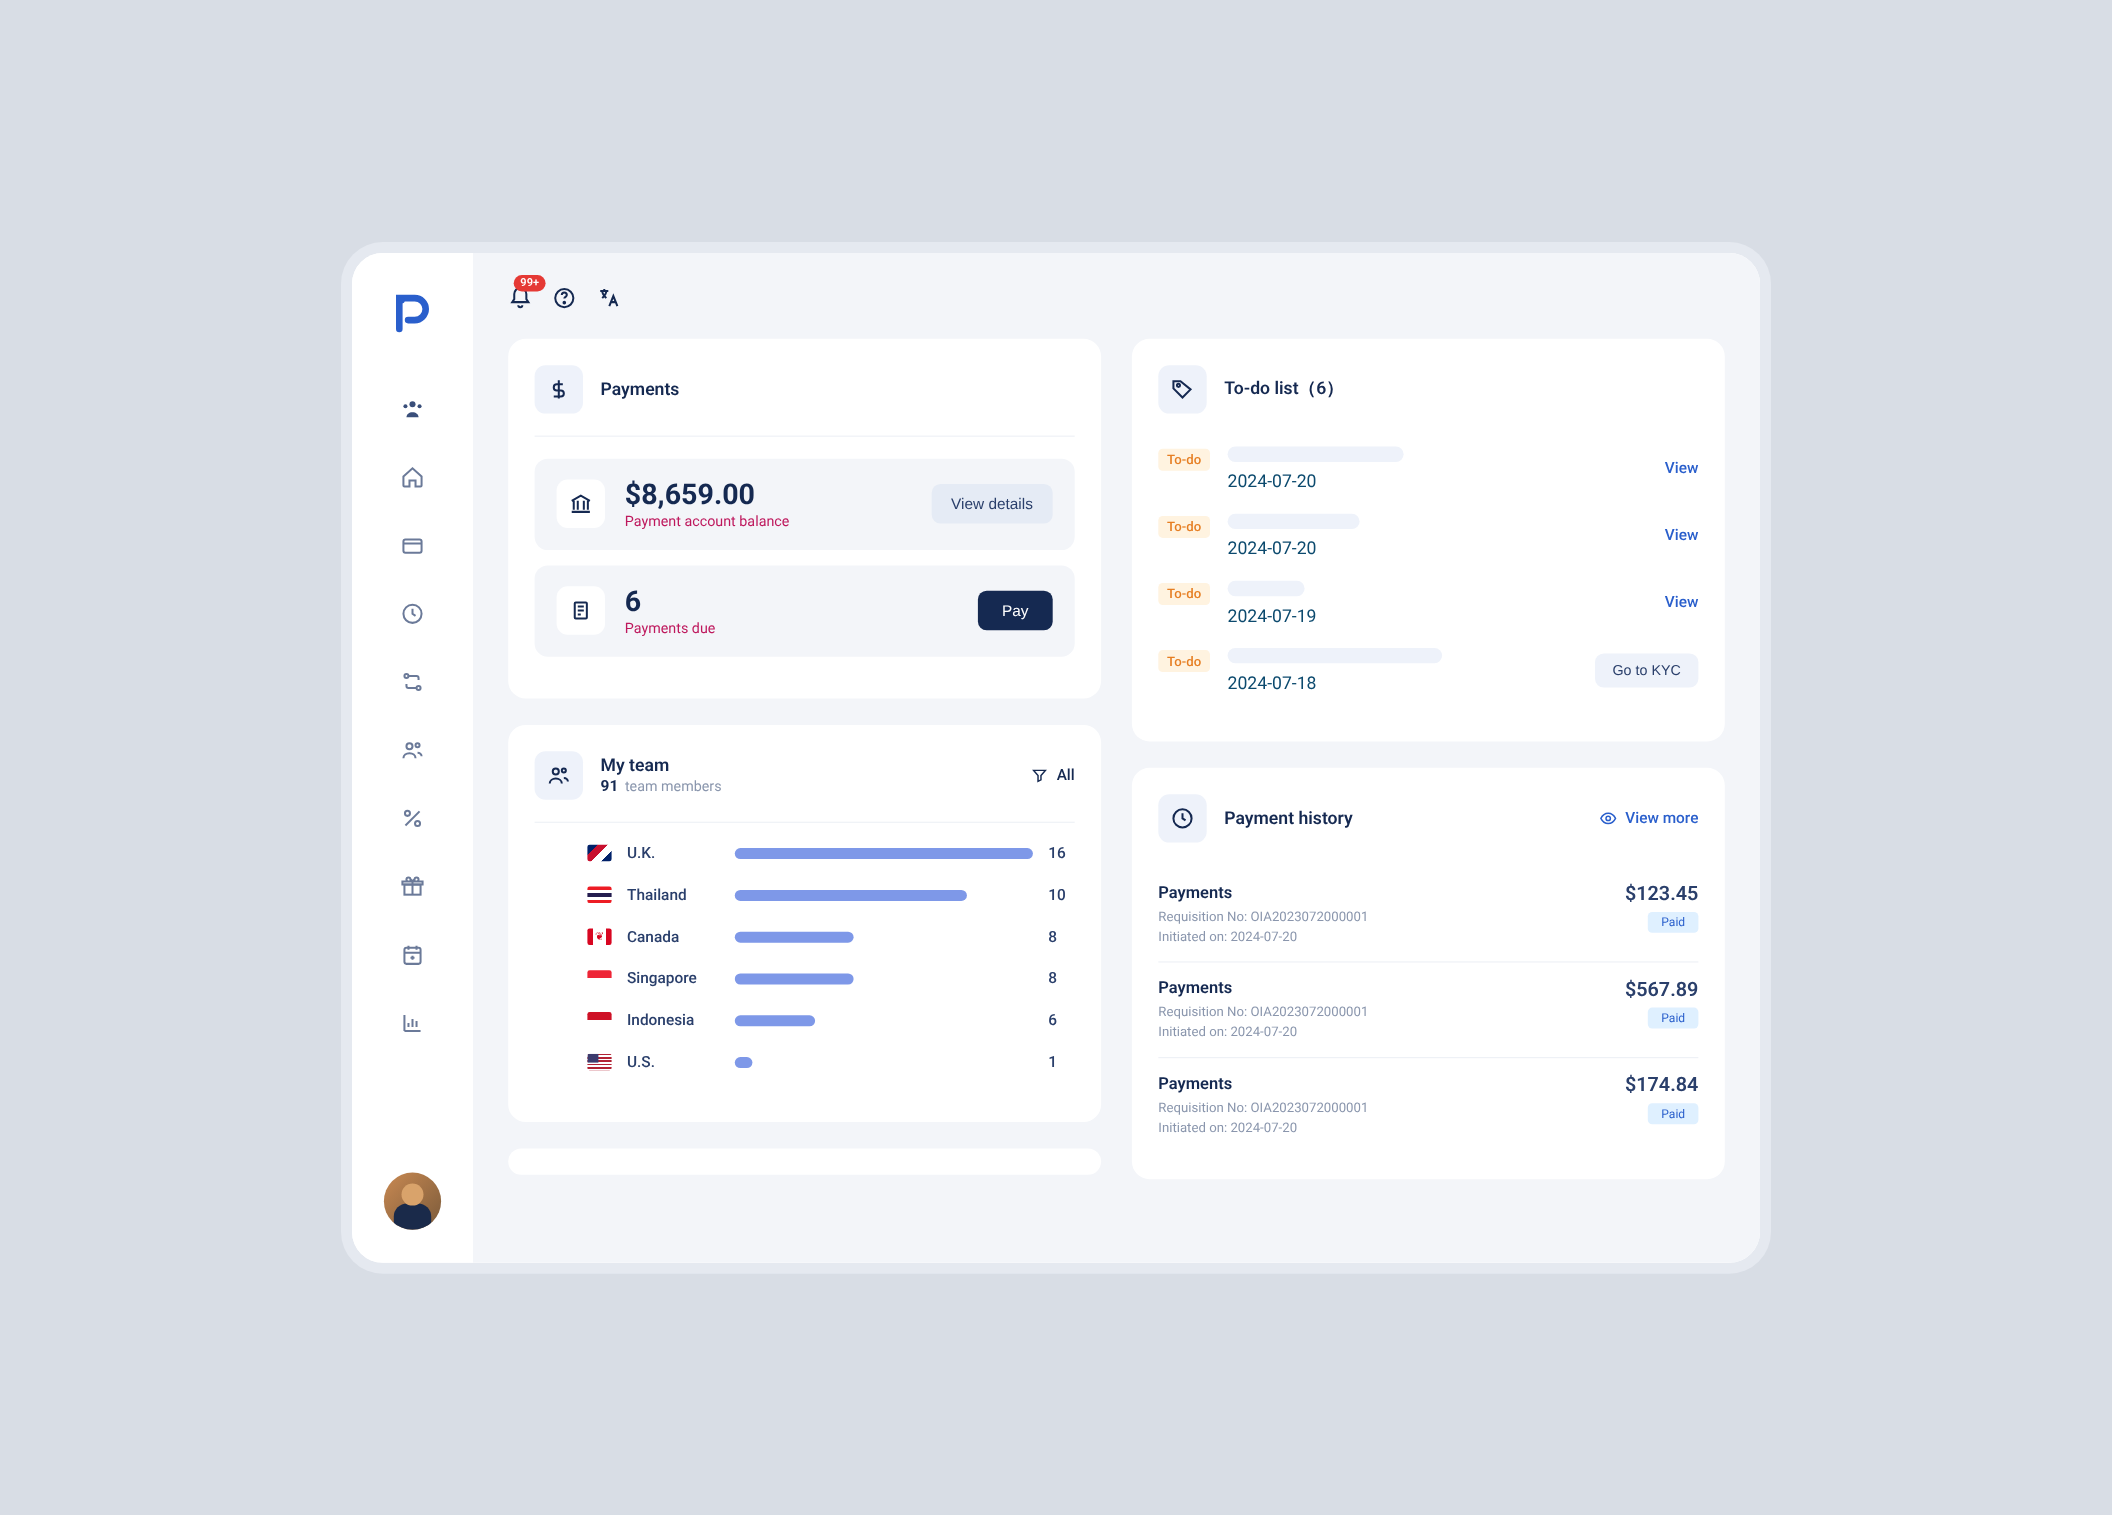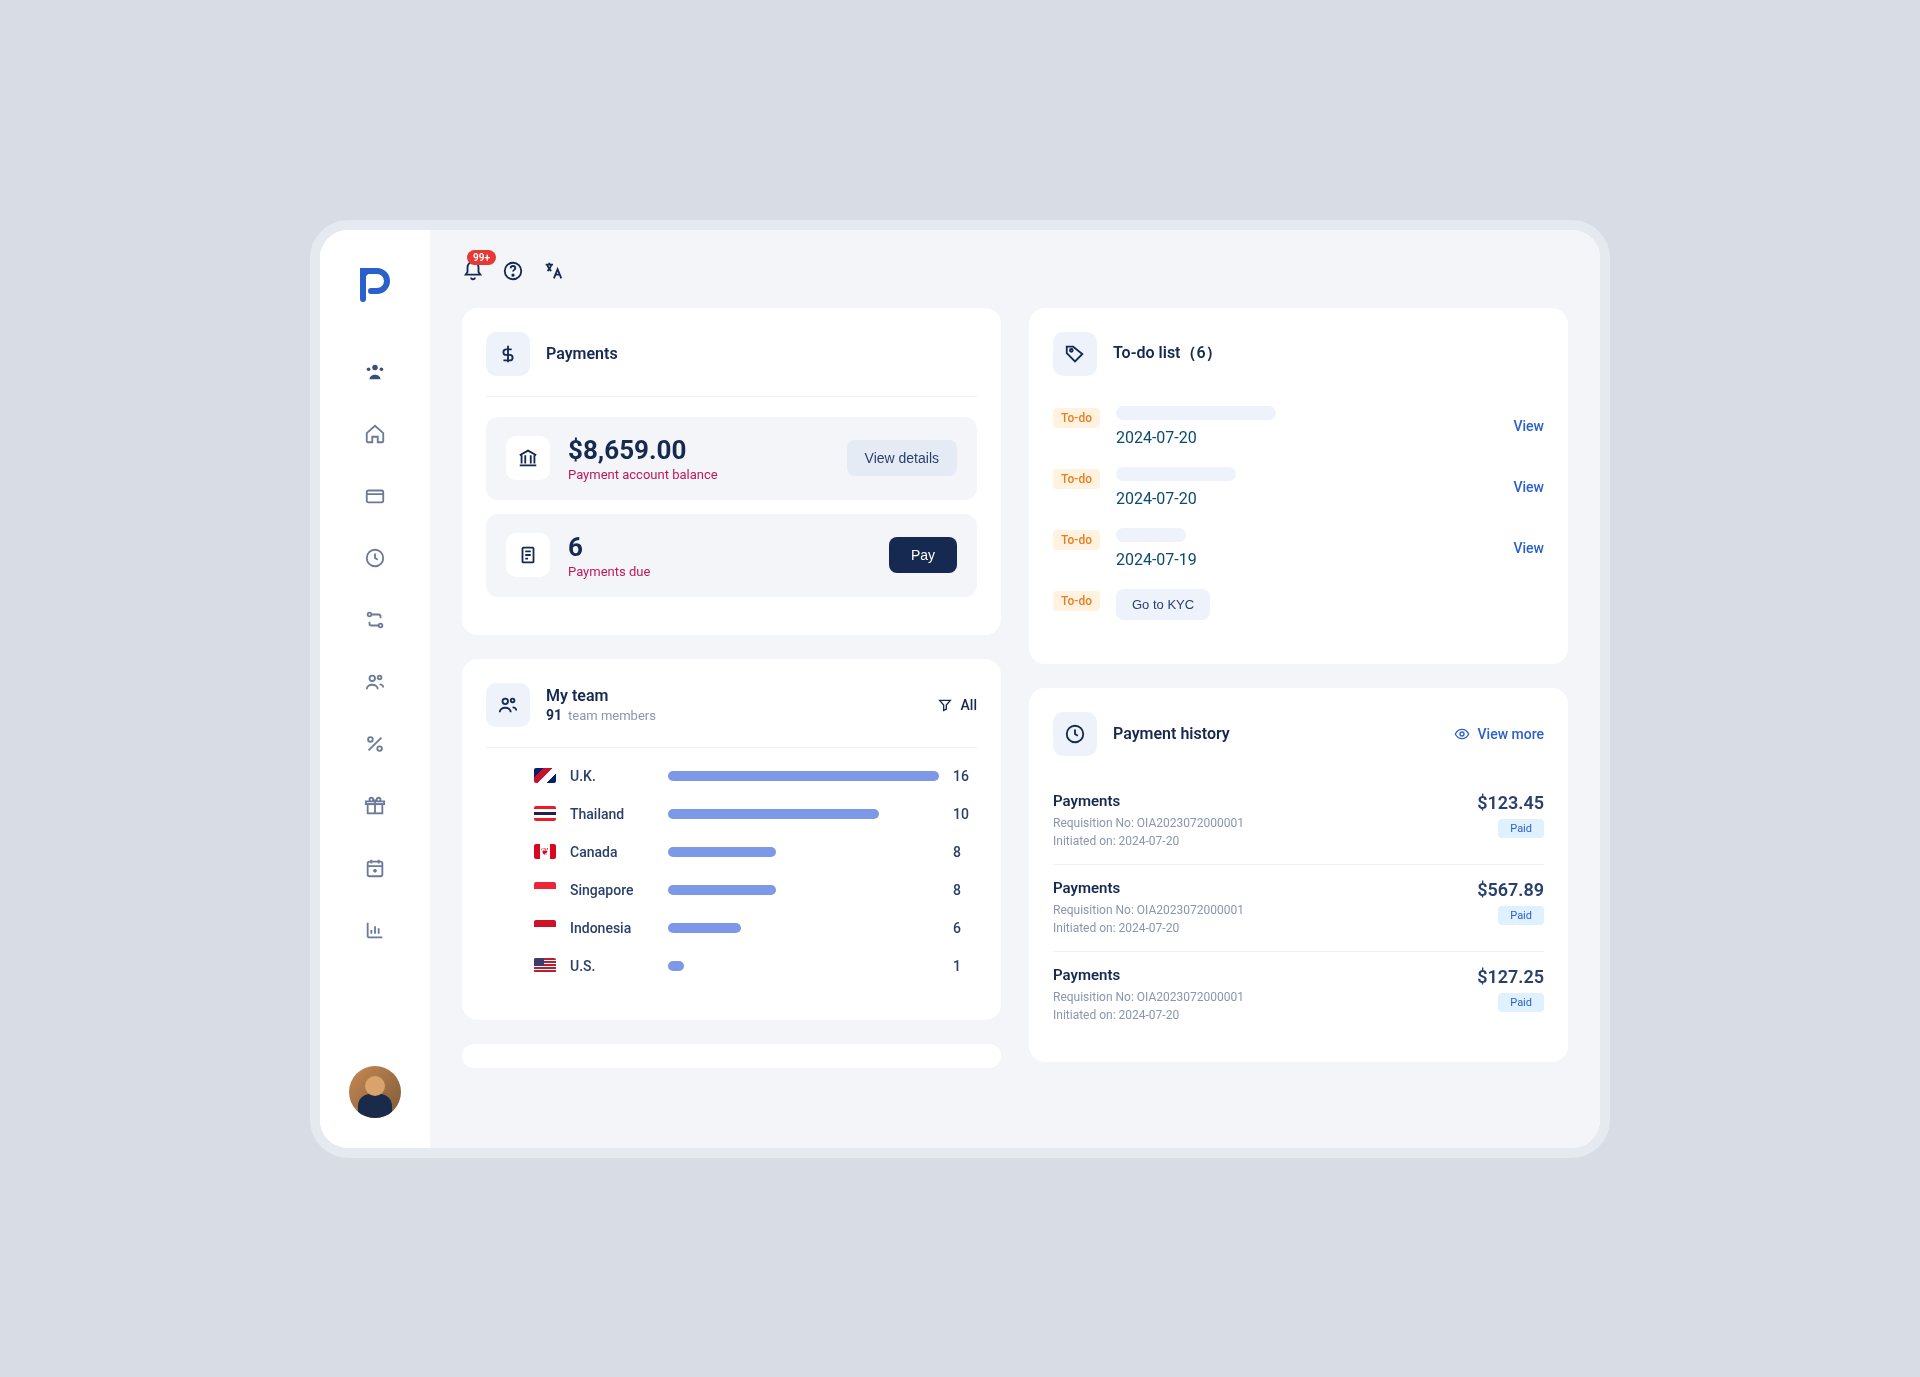--- a/index.html
+++ b/index.html
@@ -567,20 +567,24 @@
               <div class="todo-row">
     <span class="todo-tag">To-do</span>
     <div class="todo-body">
       <div class="todo-skeleton" style="width:70px"></div>
       <div class="todo-date">2024-07-19</div>
     </div>
     <span class="todo-action">View</span>
               </div>
               <div class="todo-row">
     <span class="todo-tag">To-do</span>
+    <div class="todo-body">
+      <div class="todo-skeleton" style="width:195px"></div>
+      <div class="todo-date">2024-07-18</div>
+    </div>
     <button class="btn-outline">Go to KYC</button>
               </div>
             </div>
         </div>
 
         <div class="card">
           <div class="card-header no-border">
             <div class="card-icon">
               <svg width="22" height="22" viewBox="0 0 24 24" fill="none" stroke="currentColor" stroke-width="2">
                   <circle cx="12" cy="12" r="9"></circle>
@@ -619,21 +623,21 @@
       <span class="status-chip">Paid</span>
     </div>
               </div>
               <div class="history-row">
     <div class="history-left">
       <div class="history-title">Payments</div>
       <div class="history-meta">Requisition No: OIA2023072000001</div>
       <div class="history-meta">Initiated on: 2024-07-20</div>
     </div>
     <div class="history-right">
-      <div class="history-amount">$127.25</div>
+      <div class="history-amount">$174.84</div>
       <span class="status-chip">Paid</span>
     </div>
               </div>
             </div>
         </div>
       </div>
     </div>
   </div>
 </div>
 

